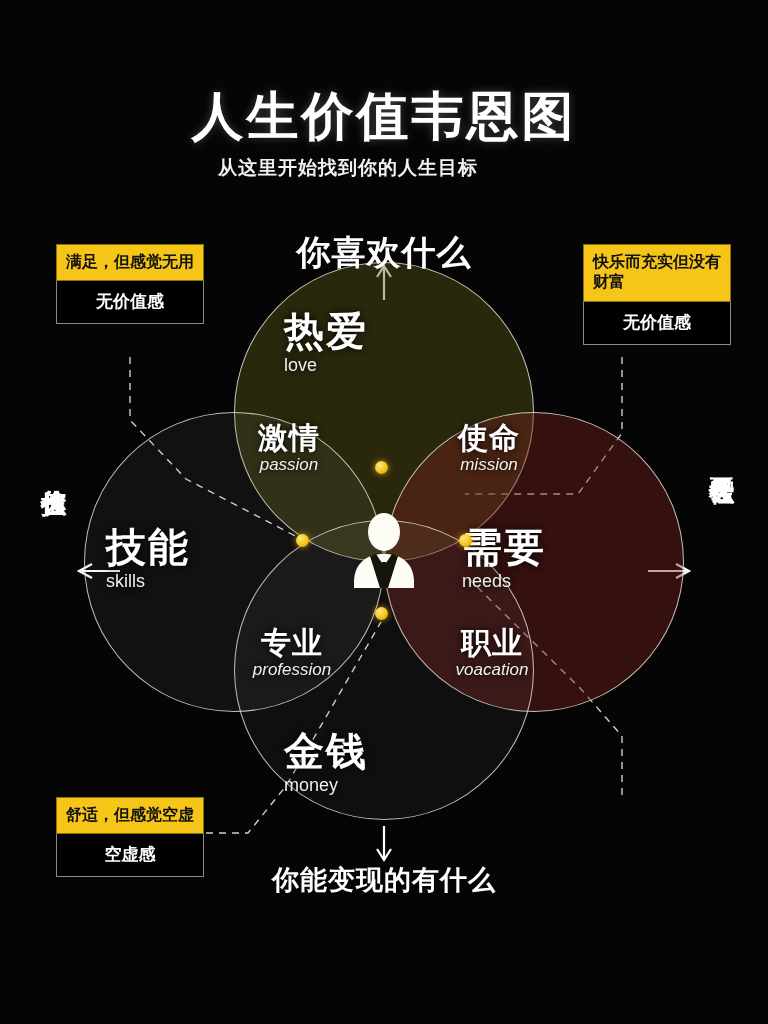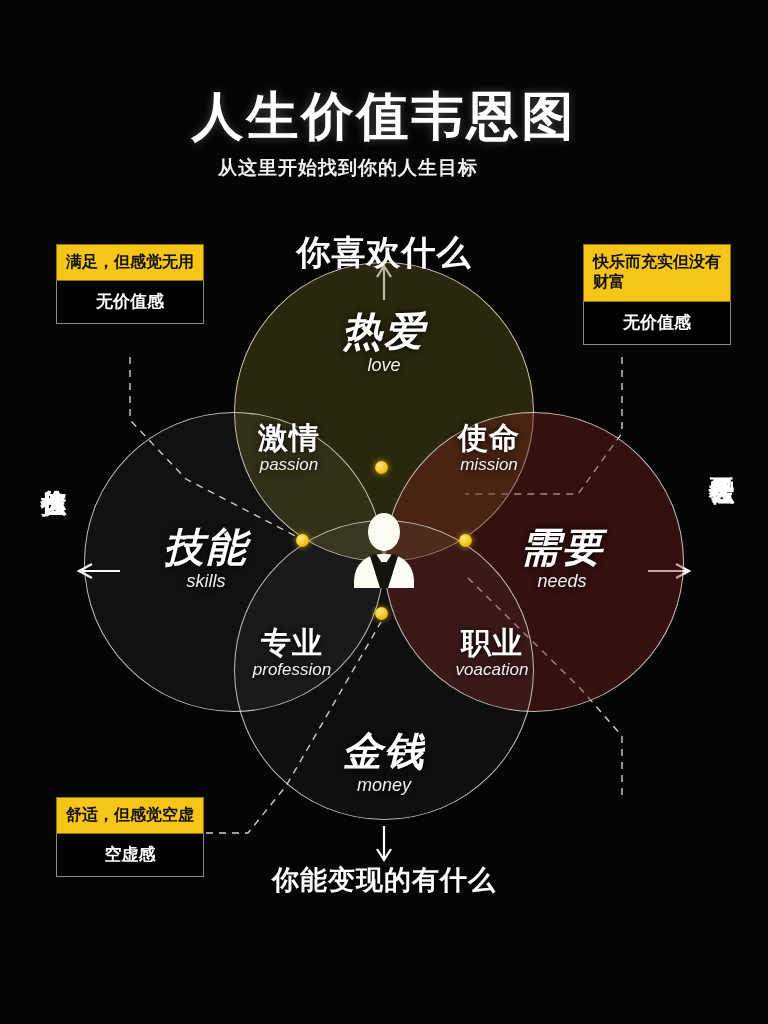--- a/index.html
+++ b/index.html
@@ -44,23 +44,22 @@
               background: rgba(92,88,24,0.42); }
   .c-skills { left: 0px;   top: 150px; width: 300px; height: 300px;
               background: rgba(150,150,150,0.085); }
   .c-needs  { left: 300px; top: 150px; width: 300px; height: 300px;
               background: rgba(118,34,30,0.42); }
   .c-money  { left: 150px; top: 258px; width: 300px; height: 300px;
               background: rgba(150,150,150,0.075); }
 
   
   .lobe {
-    position: absolute; text-align: center; color: #ffffff;
+    position: absolute; color: #ffffff;
     text-shadow: 0 0 7px rgba(0,0,0,0.95);
-    font-style: italic;
   }
   .lobe .cn { font-size: 40px; font-weight: 700; letter-spacing: 2px; line-height: 1.05; }
   .lobe .en { font-size: 18px; font-weight: 400; margin-top: 3px; color: #efefef; }
 
   .lobe-love   { left: 200px; top: 48px;  width: 200px; }
   .lobe-skills { left: 22px;  top: 264px; width: 200px; }
   .lobe-needs  { left: 378px; top: 264px; width: 200px; }
   .lobe-money  { left: 200px; top: 468px; width: 200px; }
 
   

